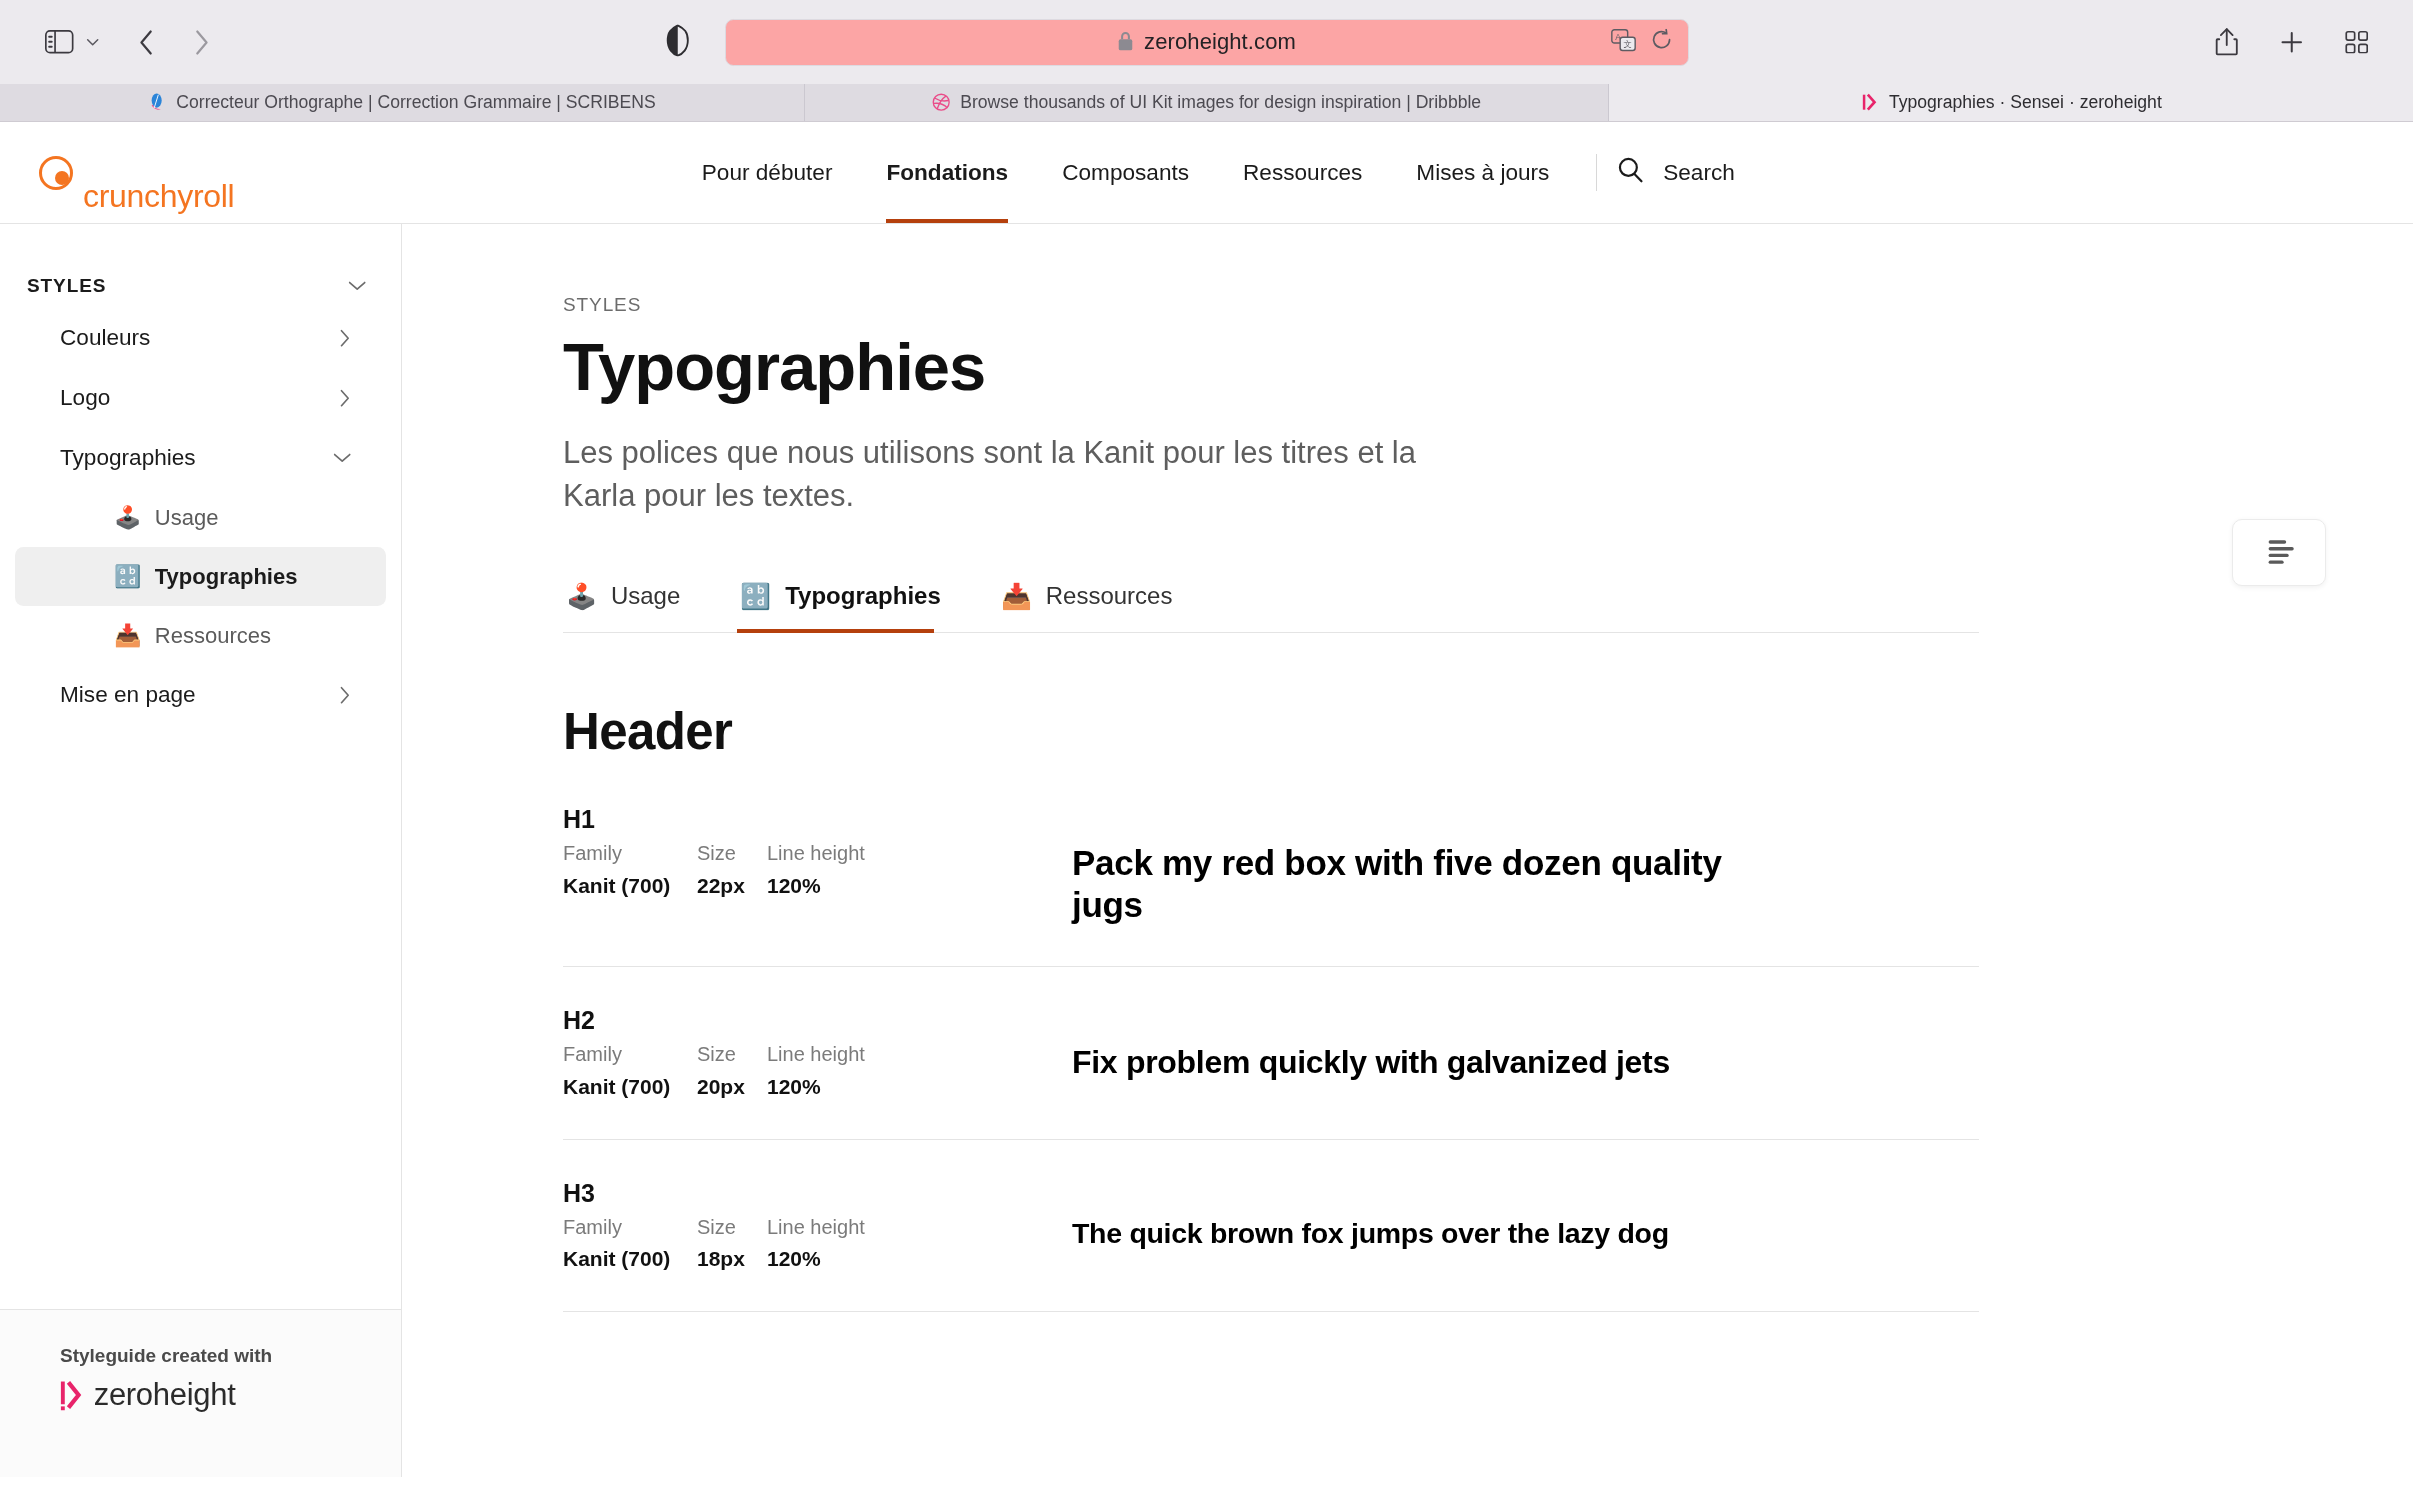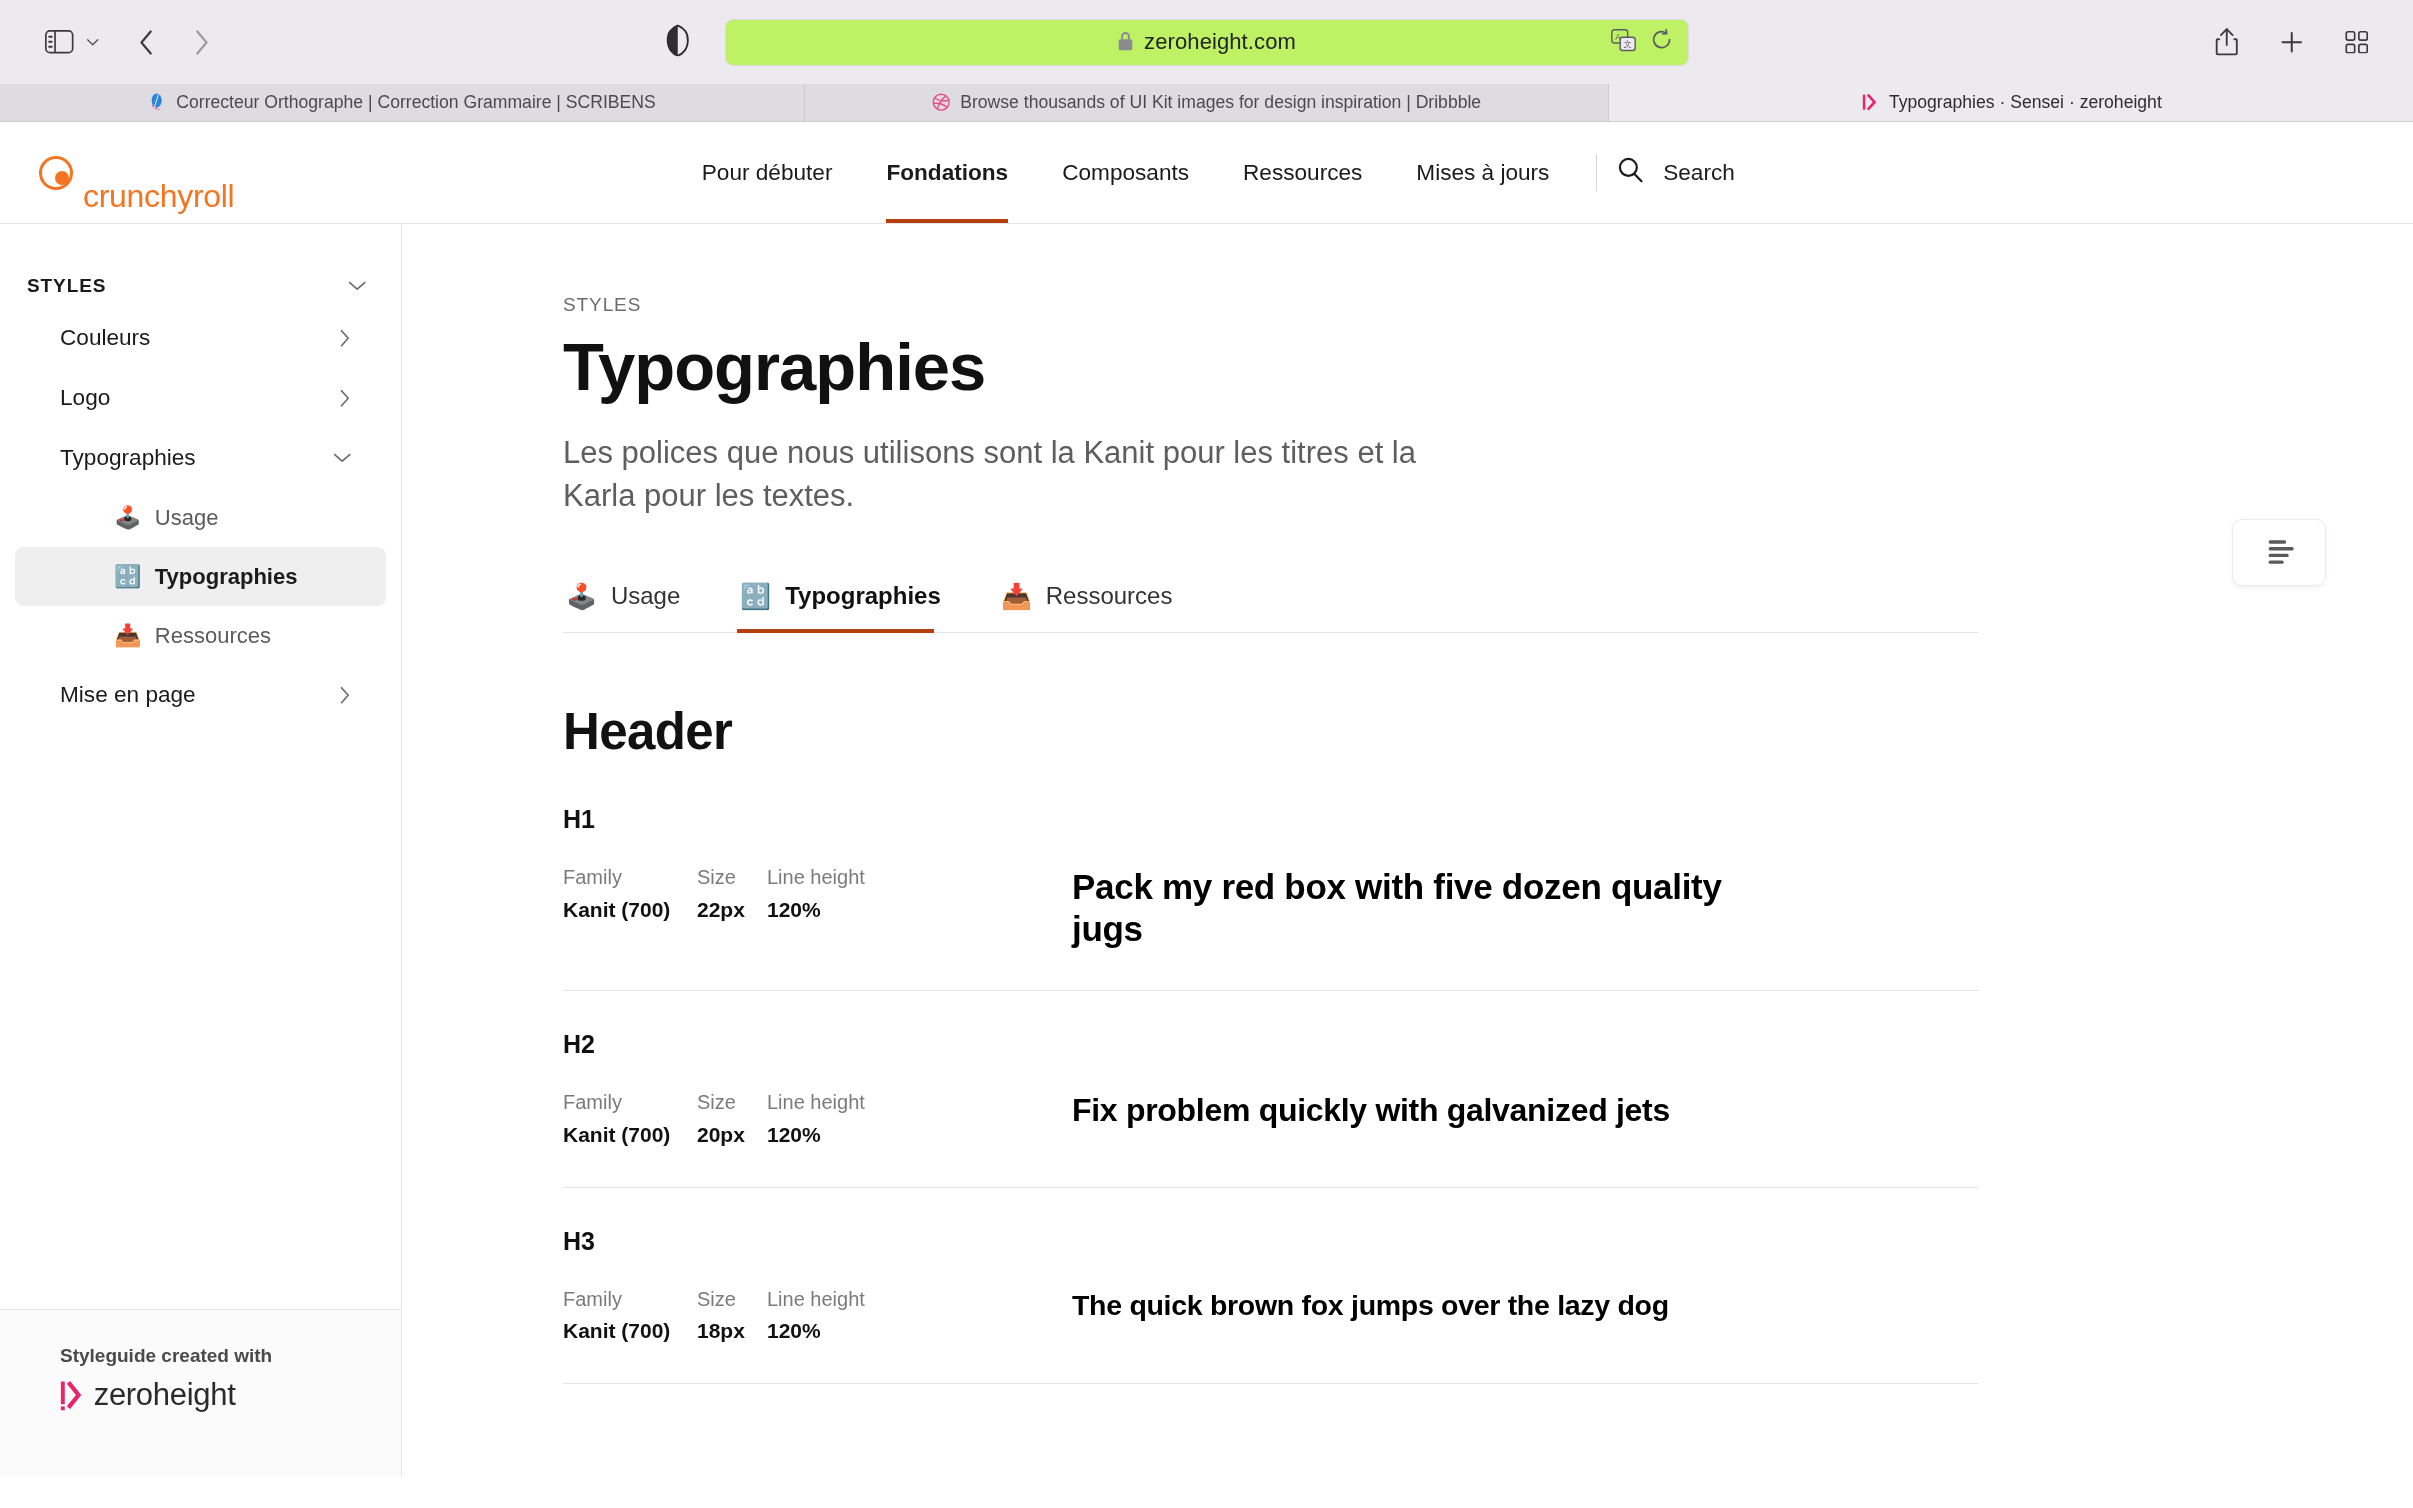--- a/index.html
+++ b/index.html
@@ -42,21 +42,21 @@
     pointer-events: none;
   }
   #shield-icon-wrap {
     position: absolute;
     left: 666px; top: 50%; transform: translateY(-50%);
     pointer-events: auto;
   }
   #url-bar {
     pointer-events: auto;
     width: 964px; height: 47px;
-    background: #bef264;
+    background: #fca5a5;
     border: 0.8px solid #dddae0;
     border-radius: 8.4px;
     display: flex; align-items: center; justify-content: center;
     position: relative;
   }
   #url-inner { display: flex; align-items: center; gap: 10px; }
   #url-text { font-size: 22px; color: #232225; letter-spacing: 0.1px; }
   .url-right {
     position: absolute; right: 15px; top: 50%; transform: translateY(-50%);
     display: flex; align-items: center; gap: 15px;
@@ -265,21 +265,21 @@
   }
 
   .type-row {
     width: 1416px;
     padding: 39px 0 40px 0;
     border-bottom: 0.8px solid #e4e4e4;
     position: relative;
   }
   .type-row:first-of-type { padding-top: 44px; }
   .row-name { font-size: 25px; font-weight: 700; color: #111111; }
-  .row-body { display: flex; align-items: flex-start; margin-top: 32px; }
+  .row-body { display: flex; align-items: flex-start; margin-top: 8px; }
   .spec-grid { display: flex; flex: 0 0 auto; }
   .spec-col { width: 0; }
   .spec-col.family { width: 134px; }
   .spec-col.size { width: 70px; }
   .spec-col.lh { width: 168px; }
   .spec-label { font-size: 20px; color: #7b7b7b; font-weight: 400; }
   .spec-value { font-size: 21px; color: #111111; font-weight: 700; margin-top: 8.4px; }
   .sample { flex: 1 1 auto; padding-left: 137px; }
   .sample-text { color: #000000; font-weight: 700; letter-spacing: -0.3px; }
   .sample-h1 { font-size: 35px; line-height: 1.2; max-width: 654px; }

